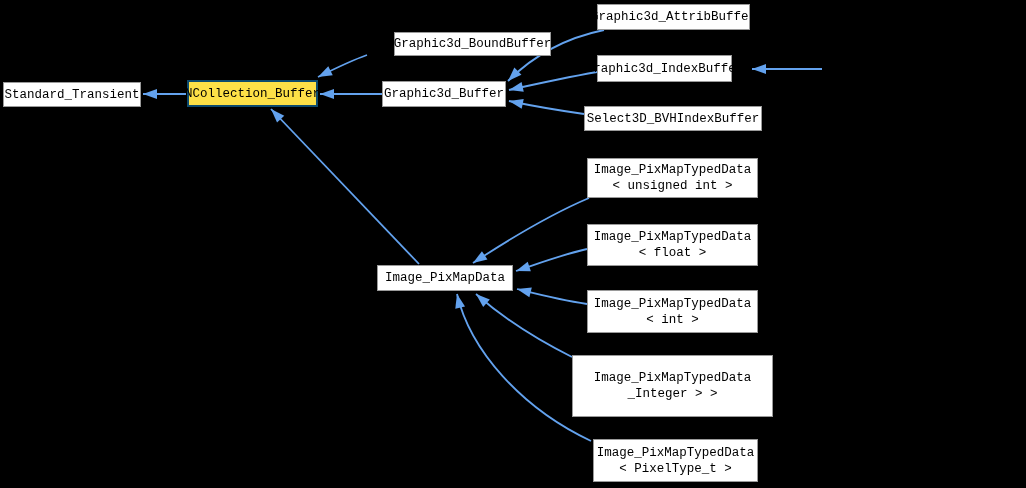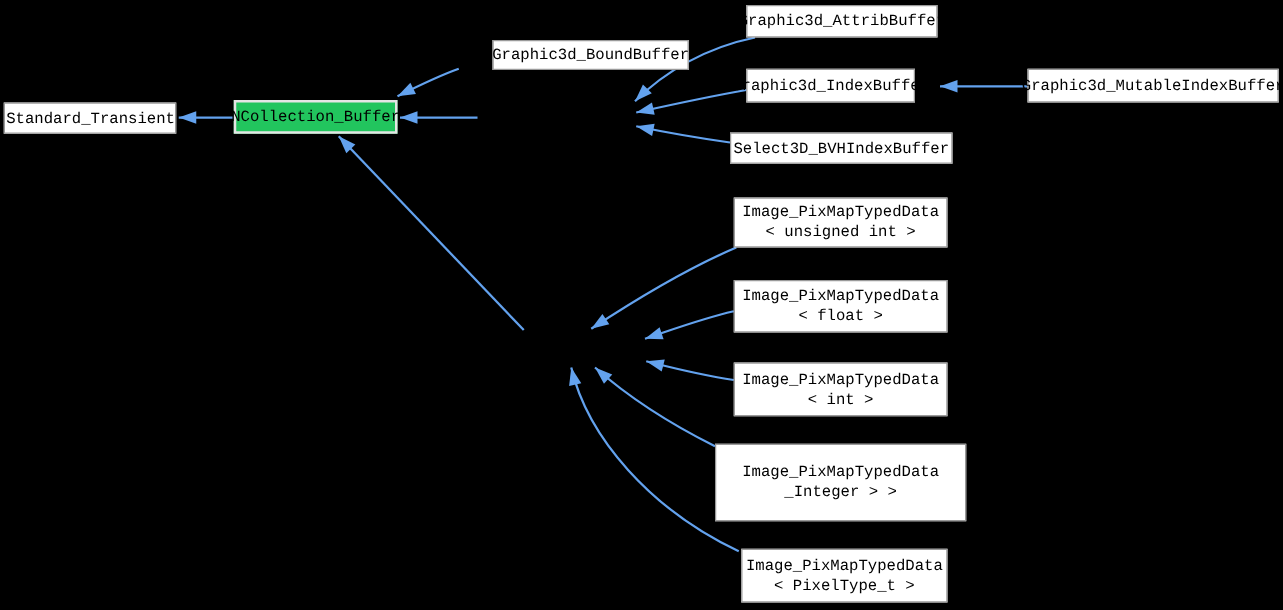--- a/index.html
+++ b/index.html
@@ -32,22 +32,22 @@
     flex-direction: column;
     align-items: center;
     justify-content: center;
     text-align: center;
     font-size: 12.5px;
     line-height: 16px;
     white-space: nowrap;
     cursor: pointer;
   }
   .node.highlight {
-    background: #22c55e;
-    border: 2px solid #e5e5e5;
+    background: #fde047;
+    border: 2px solid #0c4a6e;
   }
   .node span {
     display: block;
     font-family: Liberation Mono, monospace;
   }
 </style>
 </head>
 <body>
 
 <div class="canvas">
@@ -68,49 +68,52 @@
       <path d="M 584,114 C 556,110 533,106 509,101" marker-end="url(#arrow)"></path>
       <path d="M 822,69 L 752,69" marker-end="url(#arrow)"></path>
       <path d="M 589,198 C 549,215 508,240 473,263" marker-end="url(#arrow)"></path>
       <path d="M 587,249 C 561,255 540,263 516,271" marker-end="url(#arrow)"></path>
       <path d="M 587,304 C 560,300 541,295 517,289" marker-end="url(#arrow)"></path>
       <path d="M 572,357 C 538,340 502,317 476,294" marker-end="url(#arrow)"></path>
       <path d="M 591,441 C 521,408 470,350 457,294" marker-end="url(#arrow)"></path>
     </g>
   </svg>
 
-  <div class="node" style="left:3px; top:82px; width:138px; height:25px;align-items:flex-end;">
+  <div class="node" style="left:3px; top:82px; width:138px; height:25px;">
     <span>Standard_Transient</span>
   </div>
 
   <div class="node highlight" style="left:187px; top:80px; width:131px; height:27px;">
     <span>NCollection_Buffer</span>
   </div>
 
   <div class="node" style="left:365px; top:32px; width:157px; height:24px;margin-left:29px;">
     <span>Graphic3d_BoundBuffer</span>
   </div>
 
+  <div class="node" style="left:382px; top:81px; width:124px; height:26px;">
+    <span>Graphic3d_Buffer</span>
+  </div>
 
   <div class="node" style="left:597px; top:4px; width:153px; height:26px;">
     <span>Graphic3d_AttribBuffer</span>
   </div>
 
   <div class="node" style="left:597px; top:55px; width:135px; height:27px;">
     <span>Graphic3d_IndexBuffer</span>
   </div>
 
   <div class="node" style="left:584px; top:106px; width:178px; height:25px;text-align:center;">
     <span>Select3D_BVHIndexBuffer</span>
   </div>
 
-  <div class="node" style="left:822px; top:55px; width:201px; height:27px;">
-    <span>Graphic3d_MutableIndexBuffer</span>
+
+  <div class="node" style="left:377px; top:265px; width:136px; height:26px;">
+    <span>Image_PixMapData</span>
   </div>
-
 
   <div class="node" style="left:587px; top:158px; width:171px; height:40px;">
     <span>Image_PixMapTypedData</span>
     <span>&lt; unsigned int &gt;</span>
   </div>
 
   <div class="node" style="left:587px; top:224px; width:171px; height:42px;">
     <span>Image_PixMapTypedData</span>
     <span>&lt; float &gt;</span>
   </div>

